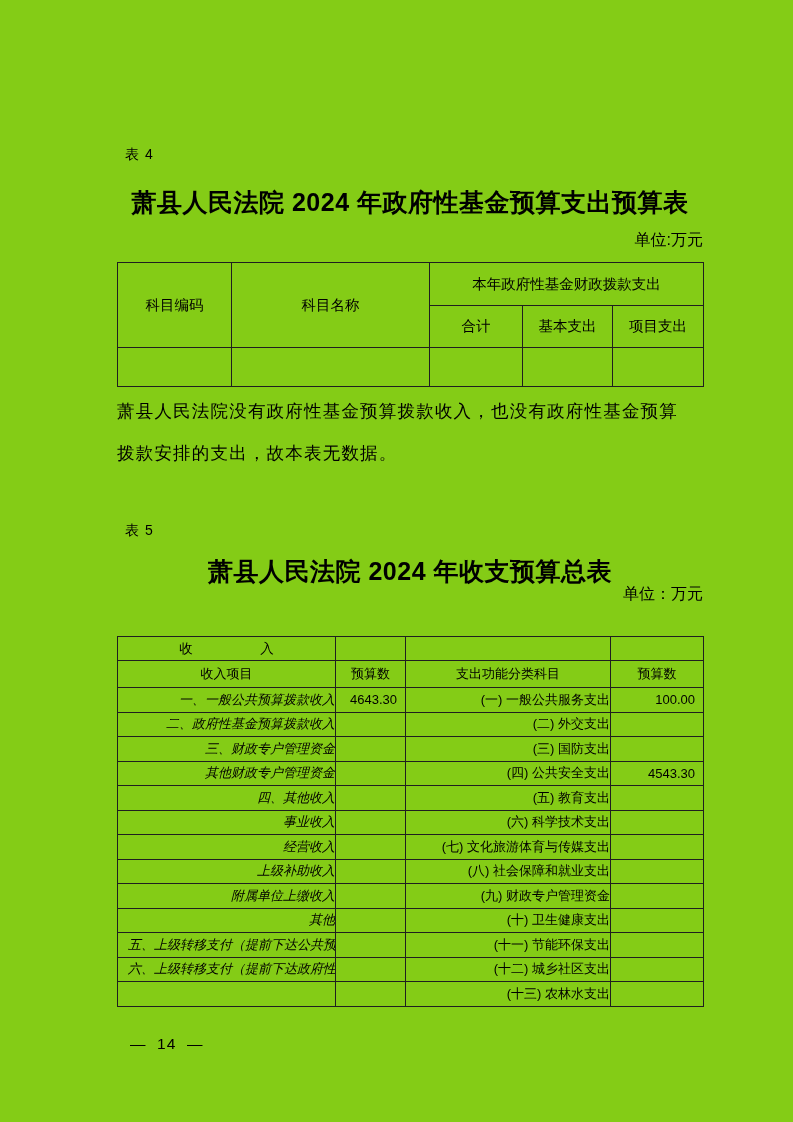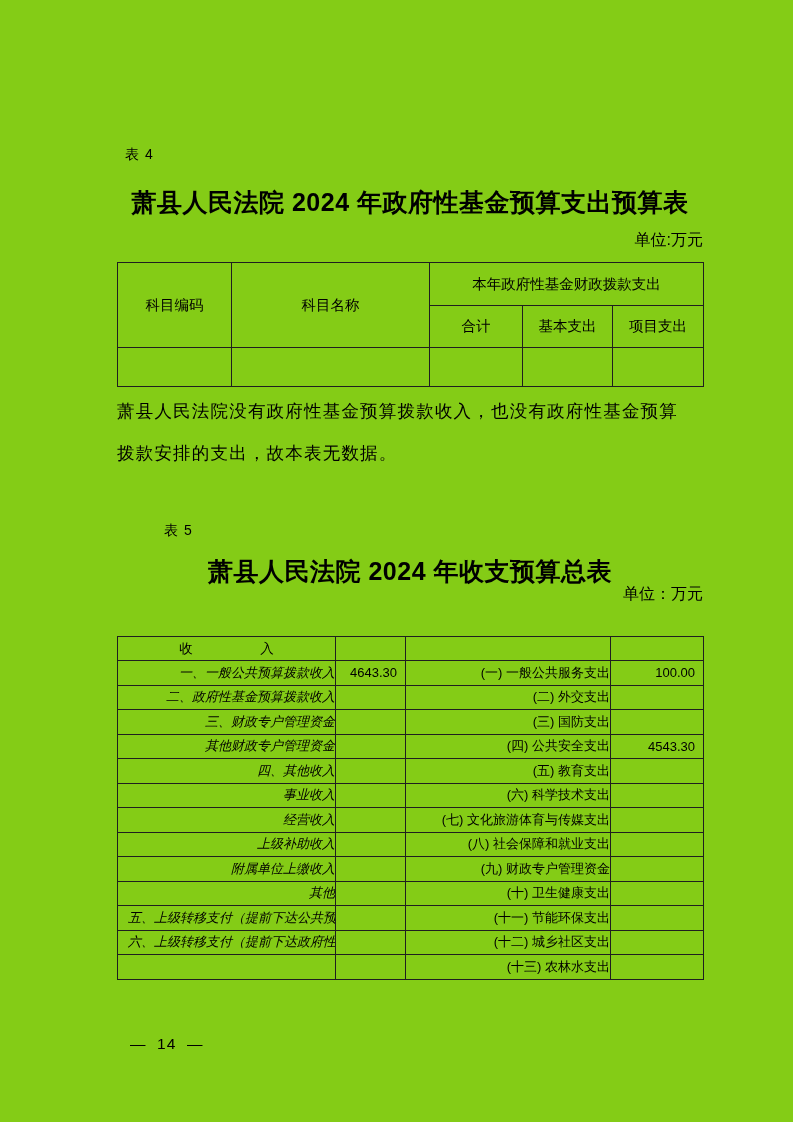--- a/index.html
+++ b/index.html
@@ -12,21 +12,21 @@
     font-family: "Liberation Sans", sans-serif;
     overflow: hidden;
   }
   .tbl-label {
     position: absolute;
     left: 125px;
     font-size: 14px;
     letter-spacing: 1px;
   }
   #t4-label { top: 146px; }
-  #t5-label { top: 522px; margin-left: 39px; }
+  #t5-label { top: 522px; }
   .doc-title {
     position: absolute;
     left: 117px;
     width: 586px;
     text-align: center;
     font-size: 25px;
     font-weight: bold;
     letter-spacing: 0.5px;
     white-space: nowrap;
   }
@@ -151,20 +151,26 @@
       <col style="width:205px">
       <col style="width:93px">
     </colgroup>
     <tbody>
       <tr class="t5-banner">
         <td>收　　　　　入</td>
         <td></td>
         <td></td>
         <td></td>
       </tr>
+      <tr class="t5-head">
+        <td>收入项目</td>
+        <td>预算数</td>
+        <td>支出功能分类科目</td>
+        <td>预算数</td>
+      </tr>
     </tbody>
     <tbody id="t5-rows">
         <tr class="t5-data">
           <td class="inc">一、一般公共预算拨款收入</td>
           <td class="amt">4643.30</td>
           <td class="exp">(一) 一般公共服务支出</td>
           <td class="amt">100.00</td>
         </tr>
         <tr class="t5-data">
           <td class="inc">二、政府性基金预算拨款收入</td>

